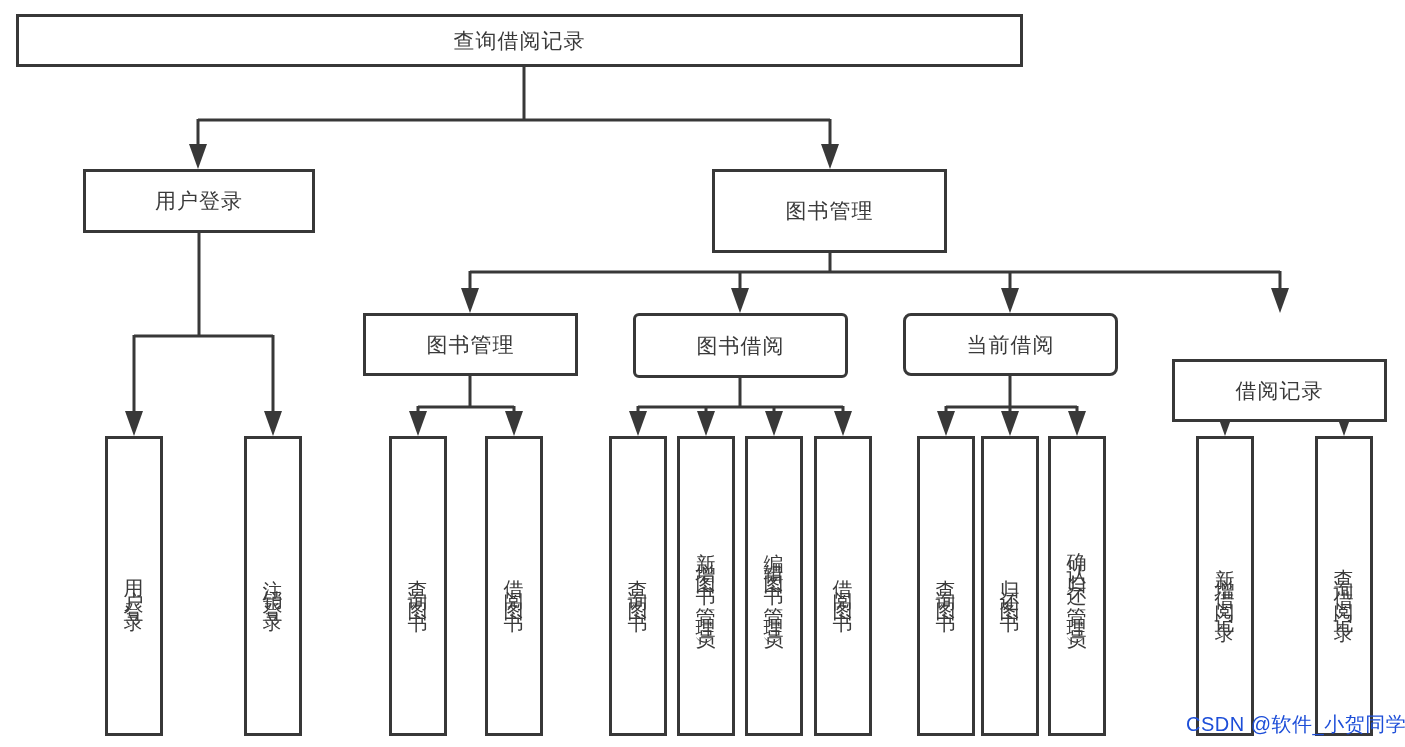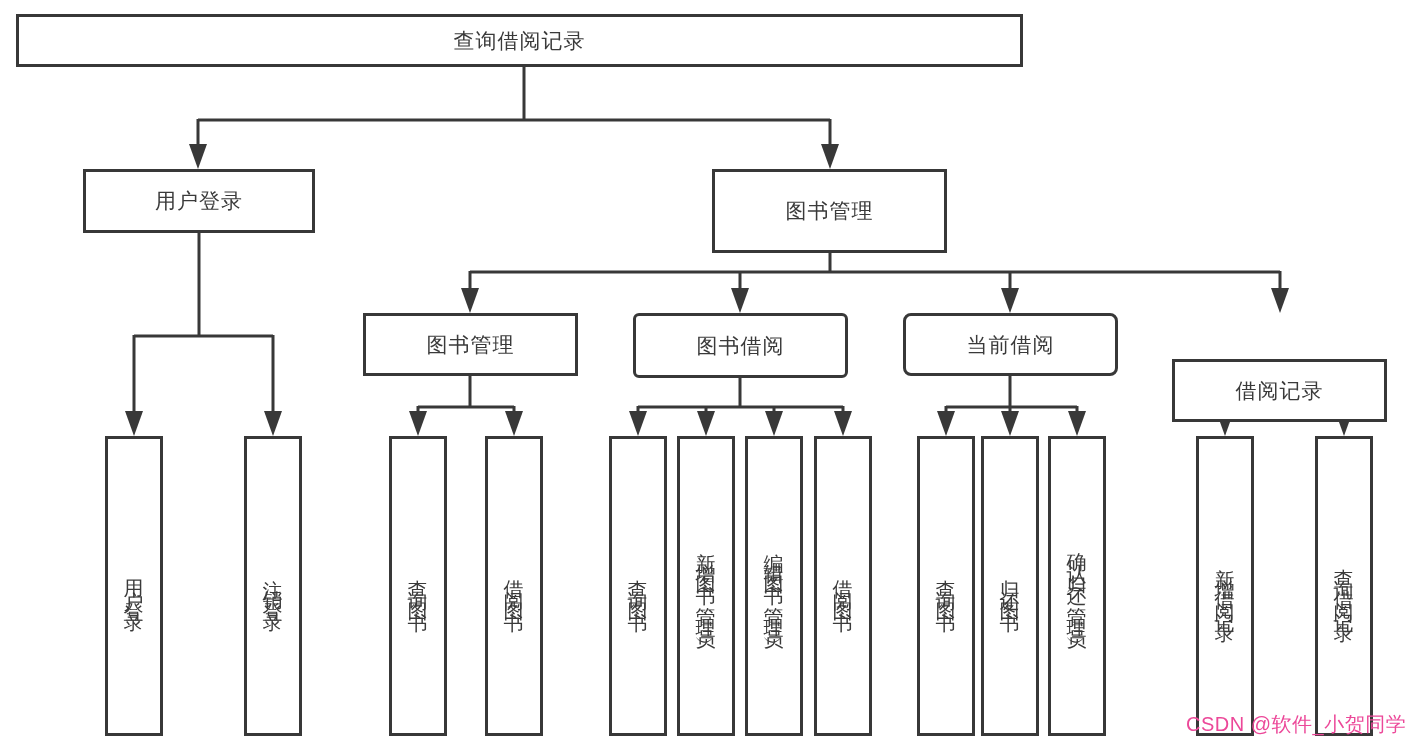--- a/index.html
+++ b/index.html
@@ -31,21 +31,21 @@
     text-orientation:mixed;
     font-size:20px;
     line-height:1;
     letter-spacing:11px;
     white-space:nowrap;
   }
   .watermark{
     position:absolute;
     left:1186px;top:711px;
     font-size:20px;
-    color:#ec4899;
+    color:#1d4ed8;
     letter-spacing:0.5px;
     white-space:nowrap;
   }
 </style>
 </head>
 <body>
 
 <div class="canvas">
 
   <svg class="wires" viewBox="0 0 1405 747" xmlns="http://www.w3.org/2000/svg">

